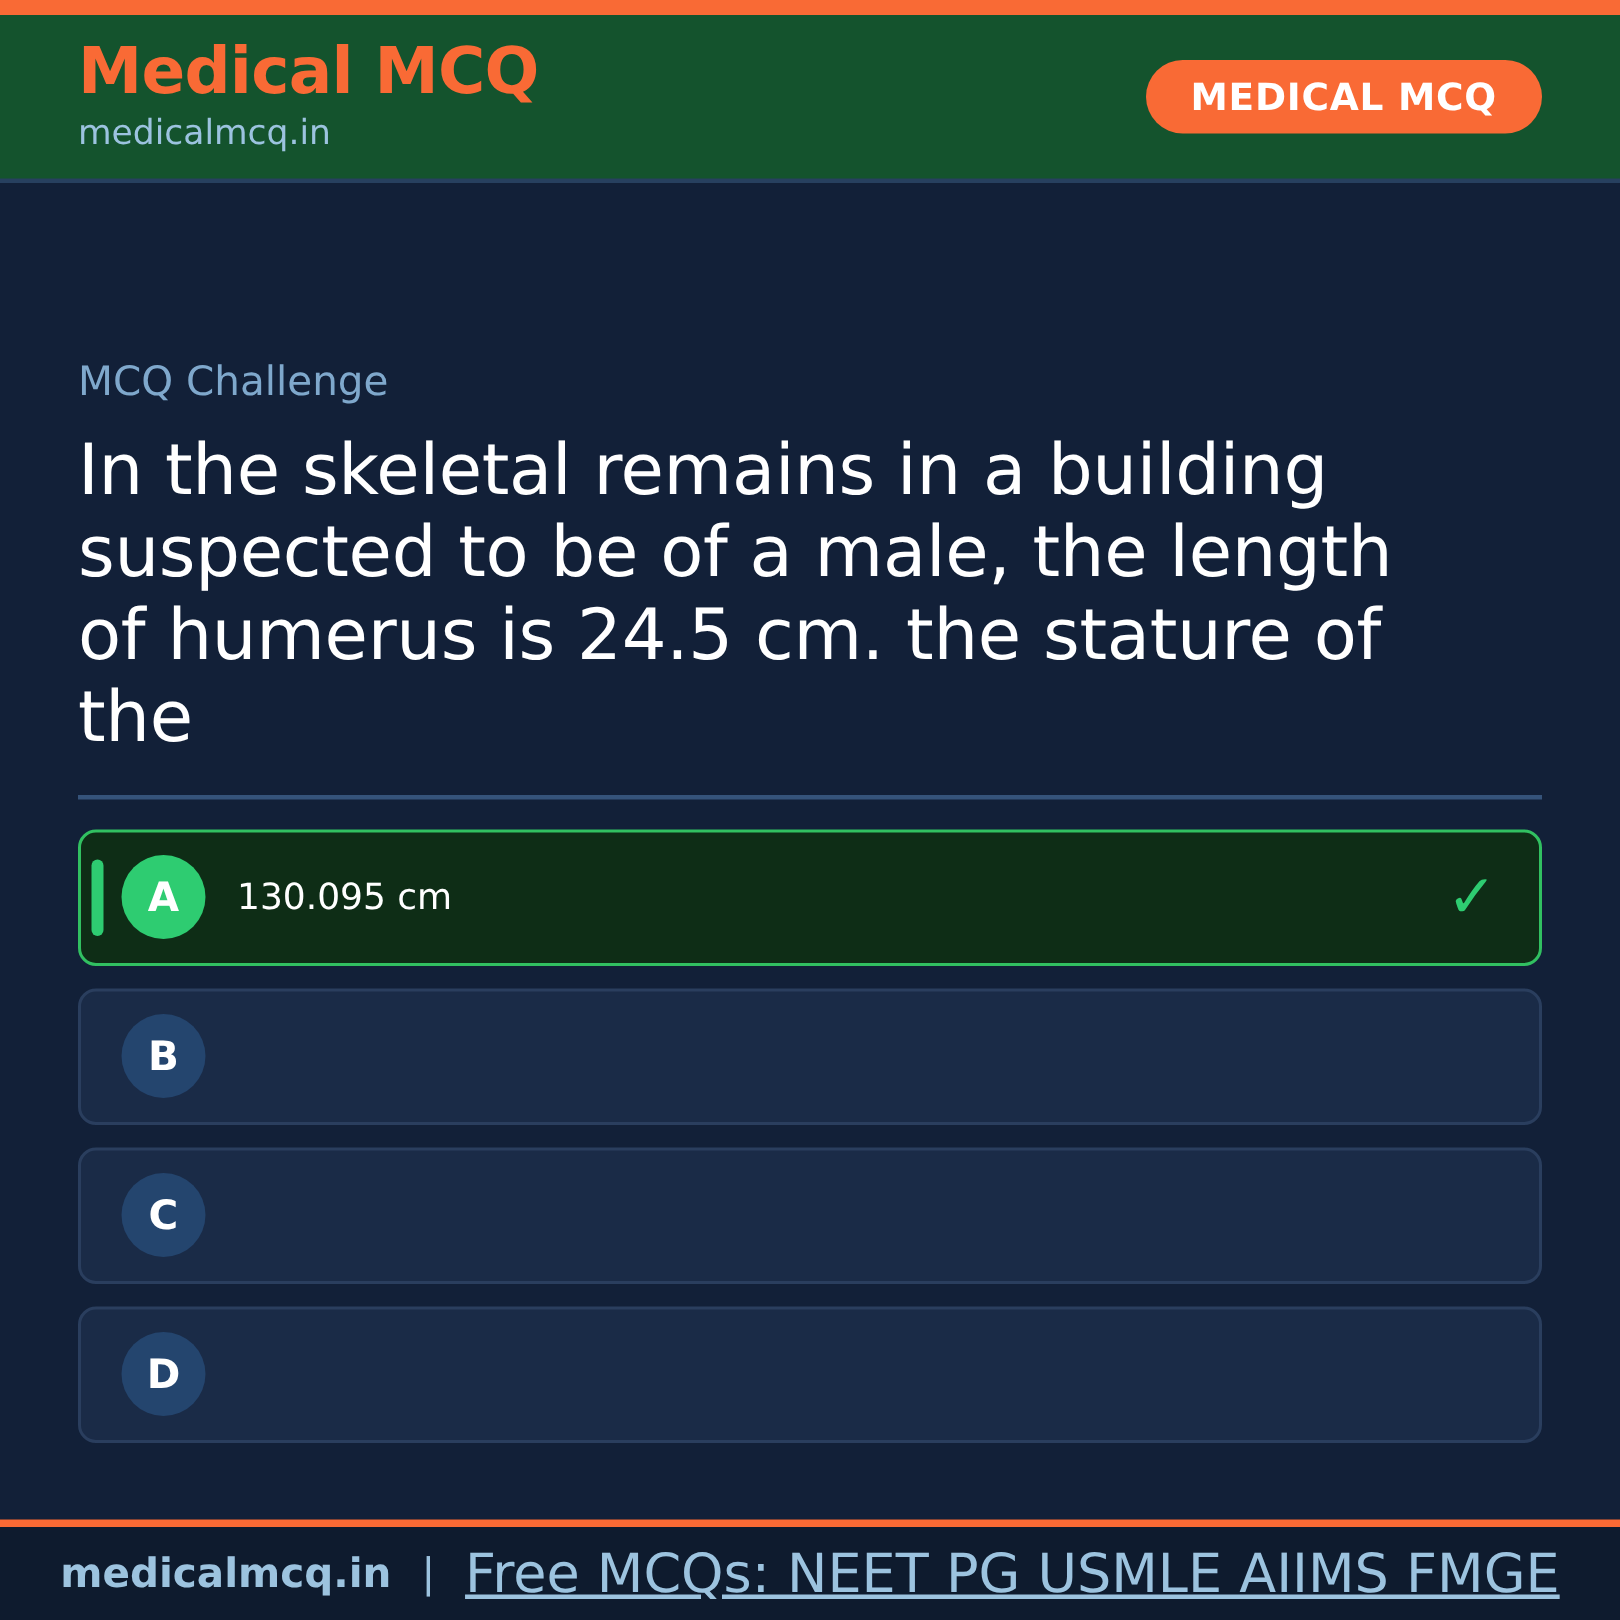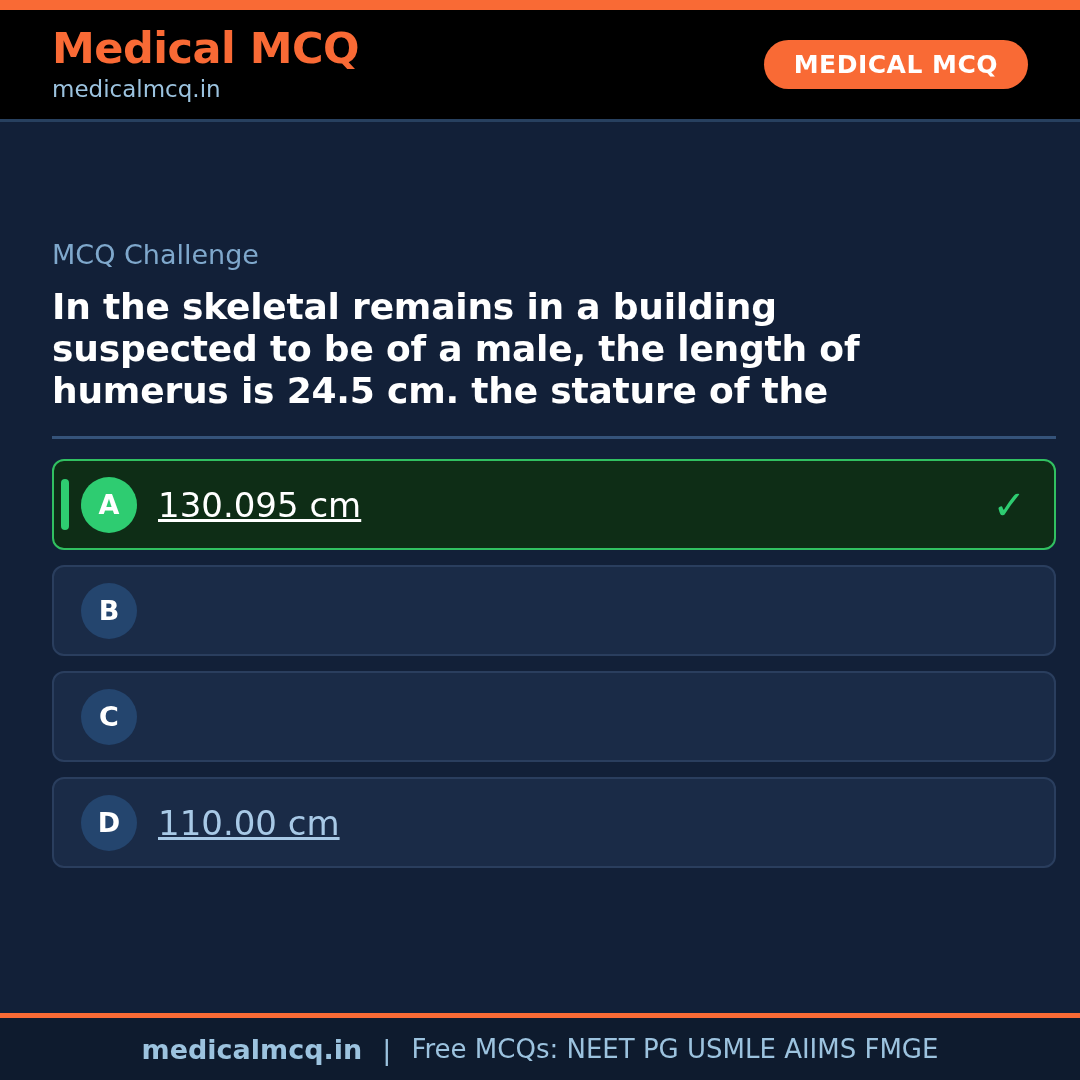--- a/index.html
+++ b/index.html
@@ -28,21 +28,21 @@
     height: 10px;
     width: 100%;
     background: #F96A35;
     flex: 0 0 auto;
   }
 
   
   .header {
     flex: 0 0 auto;
     height: 112px;
-    background: #000000;
+    background: #14532d;
     border-bottom: 3px solid #27405F;
     box-sizing: border-box;
     display: flex;
     align-items: center;
     justify-content: space-between;
     padding: 0 52px 0 52px;
   }
   .brand {
     display: flex;
     flex-direction: column;
@@ -69,35 +69,35 @@
     letter-spacing: 0.5px;
     border-radius: 30px;
     padding: 12px 30px;
     line-height: 1;
     white-space: nowrap;
   }
 
   
   .main {
     flex: 1 1 auto;
-    padding: 118px 24px 0 52px;
+    padding: 118px 52px 0 52px;
     box-sizing: border-box;
     display: flex;
     flex-direction: column;
   }
   .eyebrow {
     color: #7FA8CC;
     font-size: 27px;
     line-height: 1.1;
     margin-bottom: 16px;
   }
   .question {
     color: #FFFFFF;
-    font-size: 36px;
-    font-weight: bold;
+    font-size: 47px;
+    font-weight: normal;
     line-height: 1.17;
     letter-spacing: -0.2px;
     max-width: 930px;
   }
   .divider {
     height: 3px;
     background: #35537A;
     margin-top: 24px;
     margin-bottom: 20px;
     width: 100%;
@@ -152,24 +152,23 @@
     align-items: center;
     justify-content: center;
     margin-right: 21px;
   }
   .option.correct .badge {
     background: #2ECC71;
     color: #FFFFFF;
   }
   .option-text {
     color: #A8C9E6;
-    font-size: 34px;
+    font-size: 24px;
     line-height: 1;
     flex: 1 1 auto;
-    text-decoration: underline;
   }
   .option.correct .option-text {
     color: #FFFFFF;
   }
   .check {
     flex: 0 0 auto;
     color: #2ECC71;
     font-size: 40px;
     line-height: 1;
     font-weight: bold;
@@ -196,21 +195,22 @@
     font-size: 27px;
     font-weight: bold;
   }
   .footer-sep {
     color: #9CC3DF;
     font-size: 27px;
     margin: 0 20px;
   }
   .footer-list {
     color: #9CC3DF;
-    font-size: 26px;
+    font-size: 36px;
+    text-decoration: underline;
   }
 </style>
 </head>
 <body>
 
 <div class="page">
 
   <div class="top-bar"></div>
 
   <div class="header">
@@ -243,21 +243,20 @@
 
       <div class="option">
 
         <span class="badge">C</span>
         <span class="check">✓</span>
       </div>
 
       <div class="option">
 
         <span class="badge">D</span>
-        <span class="option-text">110.00 cm</span>
         <span class="check">✓</span>
       </div>
 
     </div>
   </div>
 
   <div class="footer">
     <span class="footer-site">medicalmcq.in</span>
     <span class="footer-sep">|</span>
     <span class="footer-list">Free MCQs: NEET PG  USMLE  AIIMS  FMGE</span>

